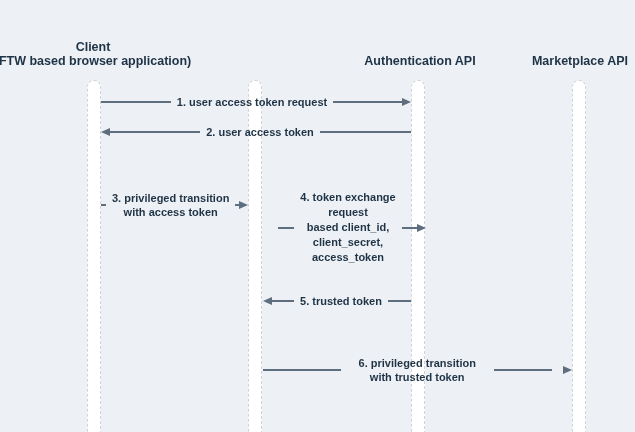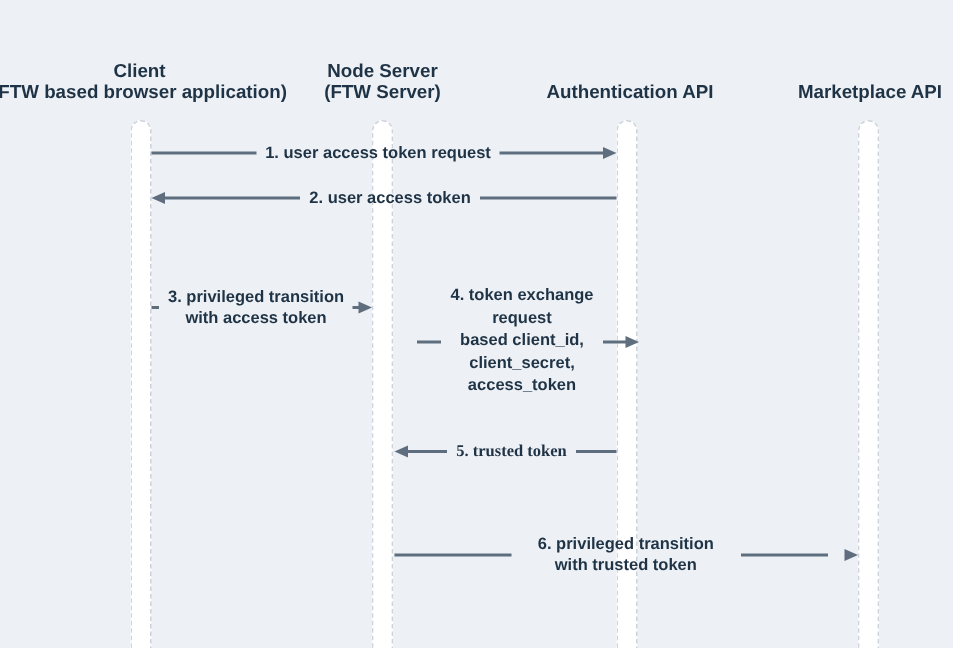--- a/index.html
+++ b/index.html
@@ -65,21 +65,21 @@
     border-top:4.5px solid transparent;
     border-bottom:4.5px solid transparent;
     border-right:9px solid var(--arrow);
     margin-right:-1px;
   }
   
   #msg-1{left:101px;top:66px;width:310px;height:16px;}
   #msg-2{left:101px;top:96px;width:310px;height:16px;}
   #msg-3{left:101px;top:163px;width:147px;height:28px;}
   #msg-4{left:263px;top:162px;width:148px;height:75px;padding-left:15px;}
-  #msg-5{left:263px;top:265px;width:148px;height:16px;font-family:Liberation Serif, serif;}
+  #msg-5{left:263px;top:265px;width:148px;height:16px;}
   #msg-6{left:263px;top:328px;width:309px;height:28px;gap:12px;}
   #msg-6 .seg.first{flex-grow:4;}
   #msg-6 .seg.last{flex-grow:3;}
   
   #lifeline-client{left:87px;}
   #lifeline-node-server{left:248px;}
   #lifeline-auth-api{left:411px;}
   #lifeline-marketplace-api{left:572px;}
   
   #actor-client{left:93px;}
@@ -88,24 +88,20 @@
   #actor-marketplace-api{left:580px;}
 </style>
 </head>
 <body>
 
 <div class="stage">
 
   <div class="actor" id="actor-client">
     <span>Client</span>
     <span>(FTW based browser application)</span>
-  </div>
-  <div class="actor" id="actor-node-server">
-    <span>Node Server</span>
-    <span>(FTW Server)</span>
   </div>
   <div class="actor" id="actor-auth-api">
     <span>Authentication API</span>
   </div>
   <div class="actor" id="actor-marketplace-api">
     <span>Marketplace API</span>
   </div>
 
   <div class="lifeline" id="lifeline-client"></div>
   <div class="lifeline" id="lifeline-node-server"></div>

